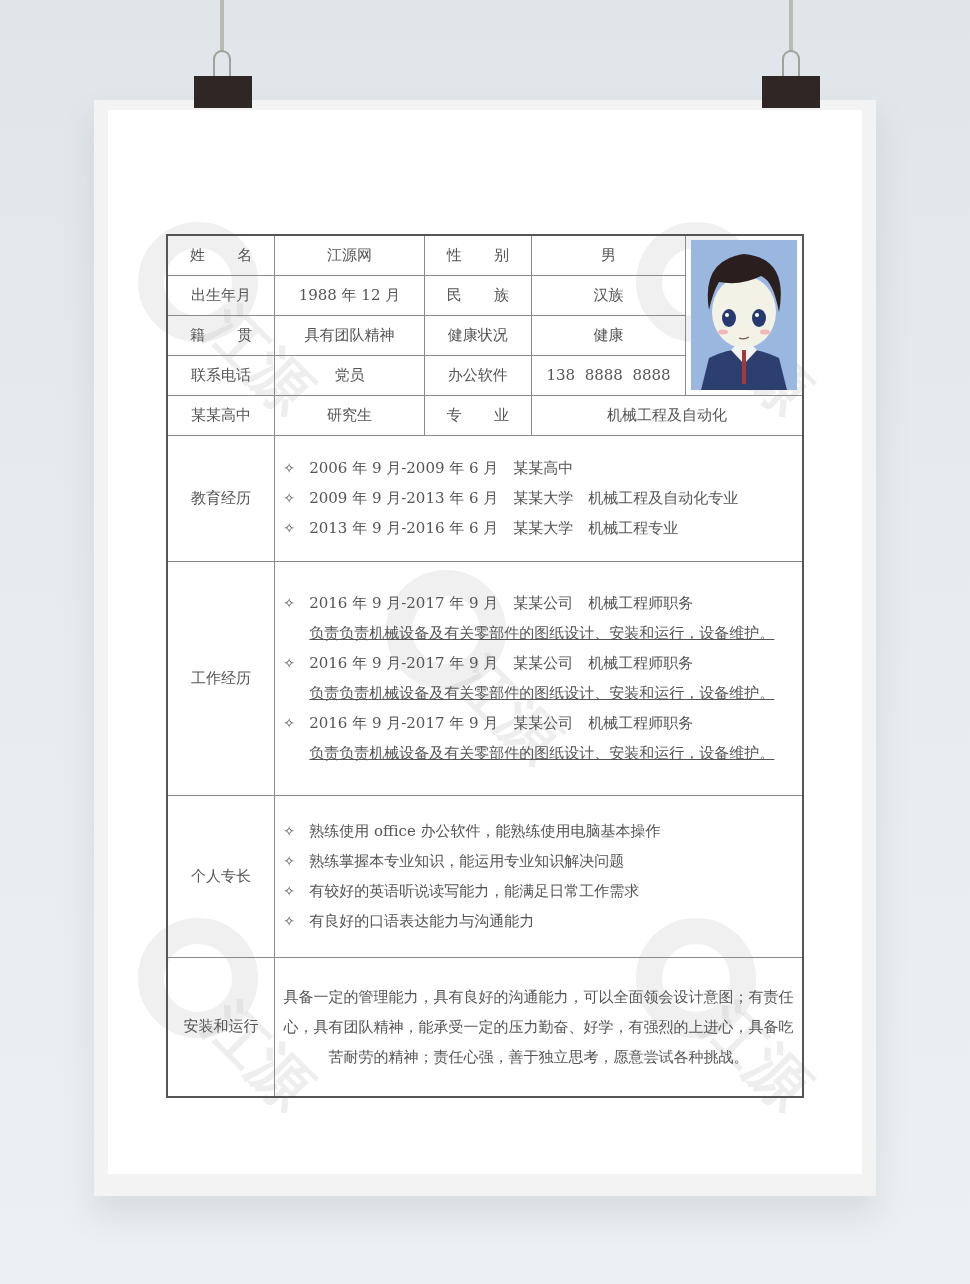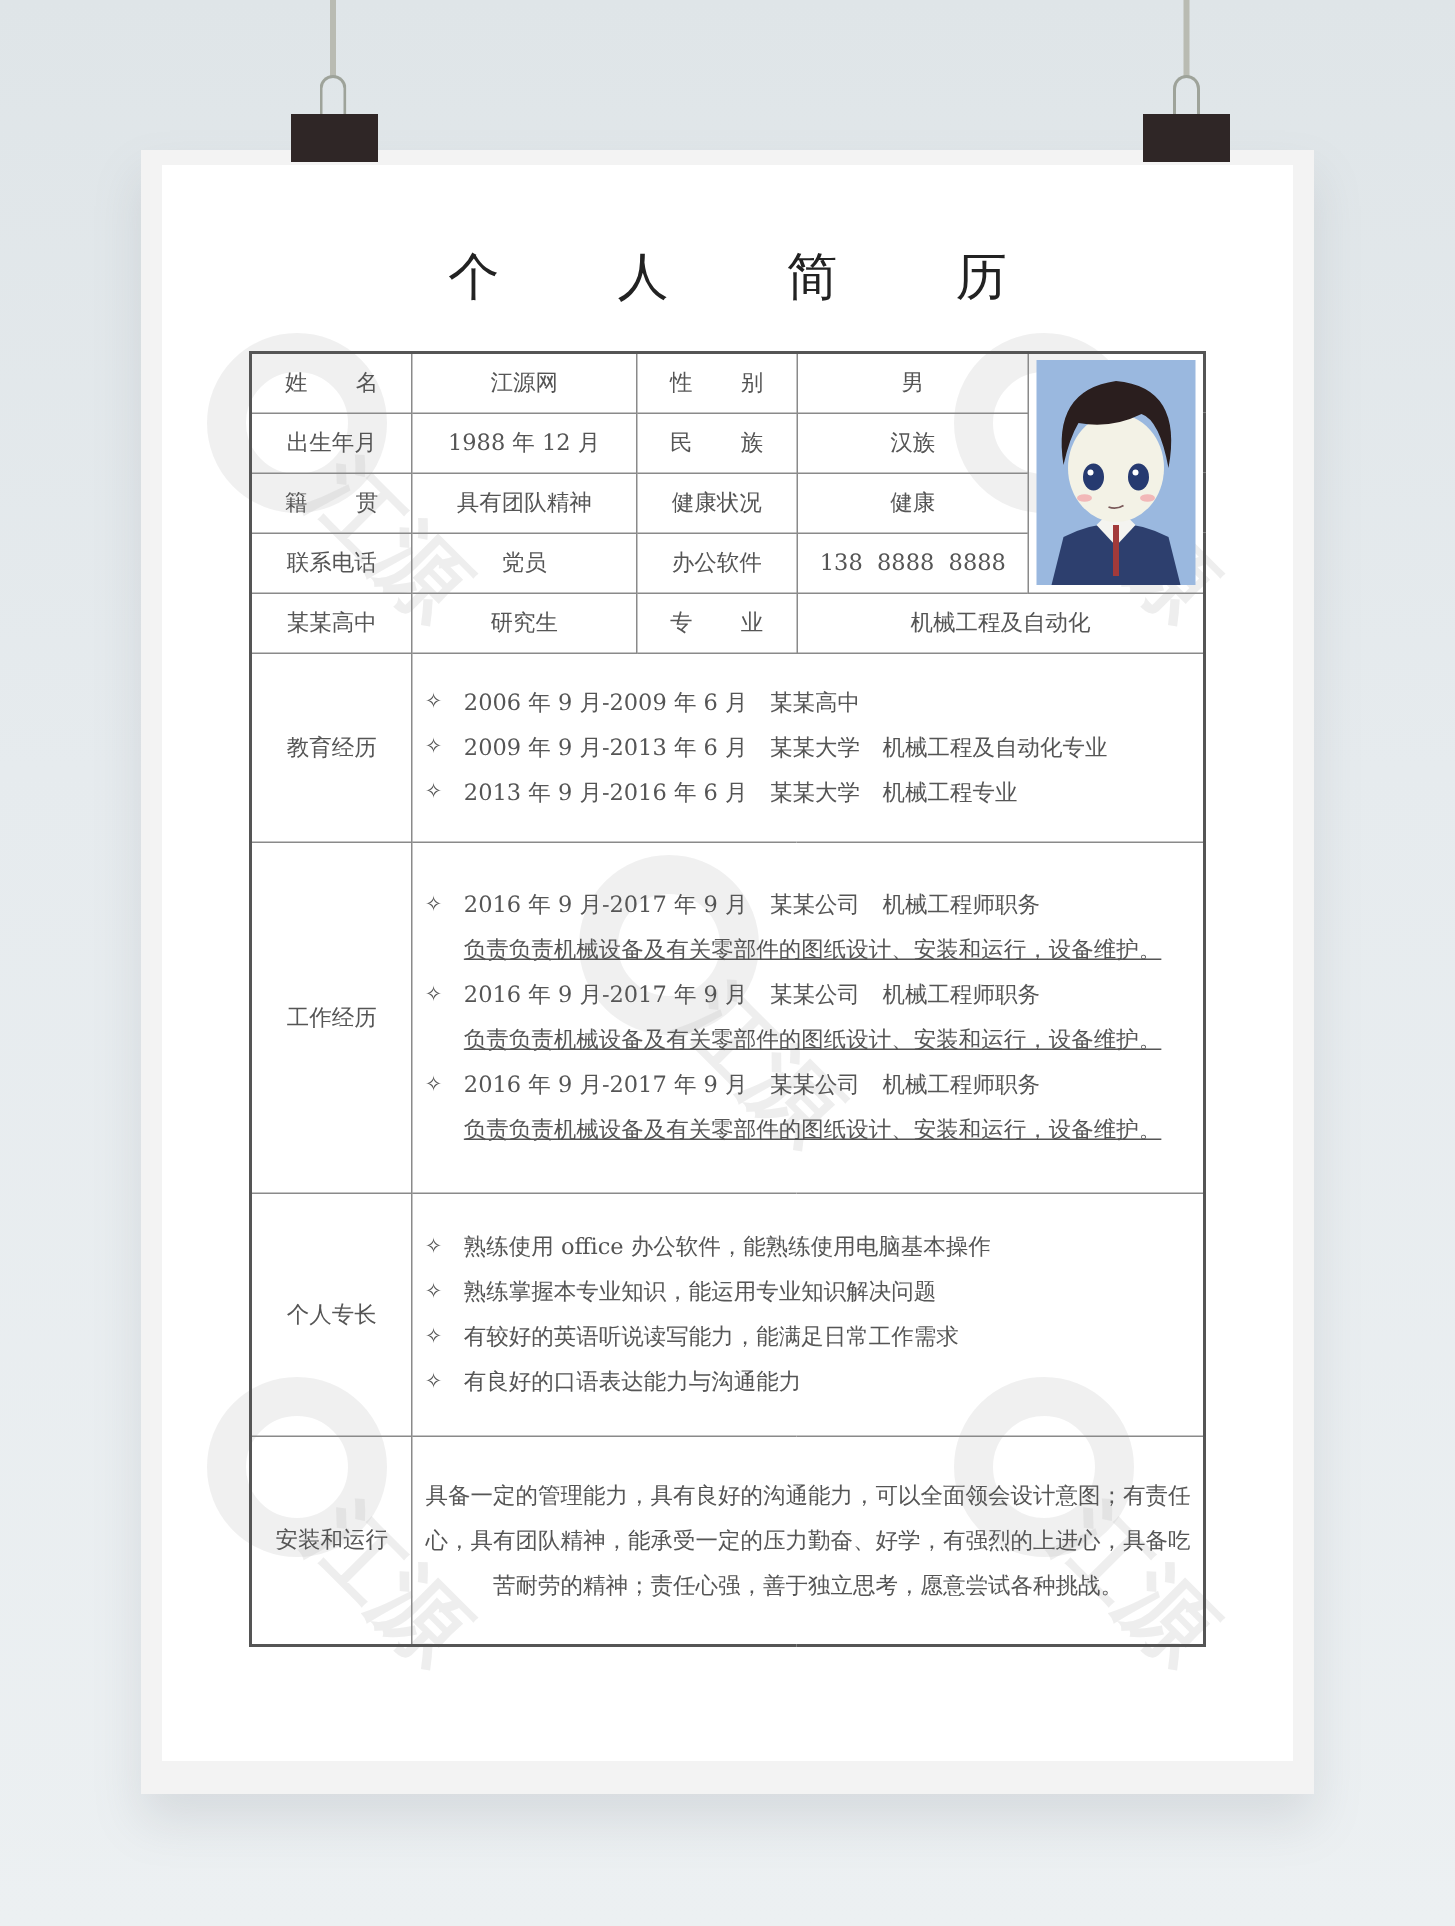--- a/index.html
+++ b/index.html
@@ -42,21 +42,20 @@
   <div class="wm-text" style="left:90px;top:210px">江源</div>
   <div class="watermark" style="left:528px;top:112px"></div>
   <div class="wm-text" style="left:588px;top:210px">江源</div>
   <div class="watermark" style="left:278px;top:460px"></div>
   <div class="wm-text" style="left:338px;top:560px">江源</div>
   <div class="watermark" style="left:30px;top:808px"></div>
   <div class="wm-text" style="left:90px;top:906px">江源</div>
   <div class="watermark" style="left:528px;top:808px"></div>
   <div class="wm-text" style="left:588px;top:906px">江源</div>
 
-  <div class="title">个 人 简 历</div>
 
   <table class="resume">
     <tbody>
         <tr class="row-h">
       <td class="lbl">
             <div class="sp">
               <span>姓</span>
               <span>名</span>
             </div>
           </td>

